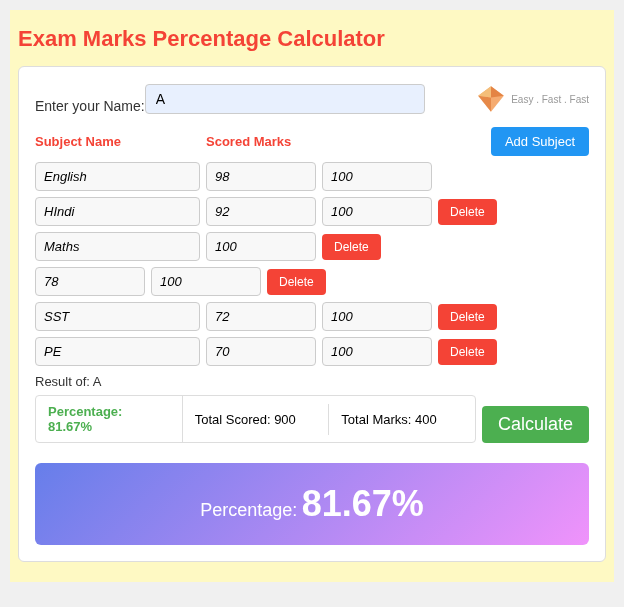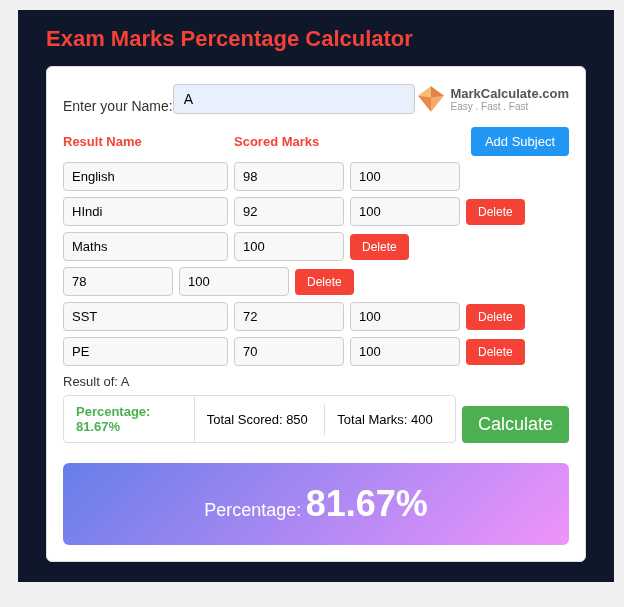--- a/index.html
+++ b/index.html
@@ -7,23 +7,22 @@
       font-family: Arial, sans-serif;
       background: #f0f0f0;
       display: flex;
       justify-content: center;
       align-items: flex-start;
       padding: 10px;
       min-height: 607px;
     }
     .page-wrapper {
       width: 624px;
-      background: #0f172a;
-      padding: 16px 28px 20px;
-      margin-left: 8px;
+      background: #fef9c3;
+      padding: 16px 8px 20px;
     }
     .page-title {
       color: #f44336;
       font-size: 22px;
       font-weight: bold;
       margin-bottom: 14px;
     }
     .card {
       border: 1px solid #ddd;
       border-radius: 6px;
@@ -96,20 +95,21 @@
       margin-bottom: 6px;
     }
     .subject-input, .marks-input {
       width: 100%;
       padding: 6px 8px;
       border: 1px solid #ccc;
       border-radius: 4px;
       font-size: 13px;
       background: #f8f8f8;
       outline: none;
+      font-style: italic;
     }
     .delete-btn {
       background: #f44336;
       color: #fff;
       border: none;
       border-radius: 4px;
       padding: 6px 12px;
       font-size: 12px;
       cursor: pointer;
       white-space: nowrap;
@@ -197,28 +197,27 @@
         <input class="name-input" type="text" value="A" style="">
       </div>
       <div class="logo-wrapper">
         <svg class="diamond-icon" viewBox="0 0 40 40">
           <polygon points="20,4 36,16 20,36 4,16" fill="#f4a261" opacity="0.9"></polygon>
           <polygon points="20,4 36,16 20,18" fill="#e07b39" opacity="0.8"></polygon>
           <polygon points="4,16 20,18 20,36" fill="#e07b39" opacity="0.7"></polygon>
           <polygon points="20,4 4,16 20,18" fill="#f4c07a" opacity="0.9"></polygon>
         </svg>
         <div class="logo-textblock">
-          <span class="logo-text">MarkCalculate.com</span>
           <span class="logo-sub">Easy . Fast . Fast</span>
         </div>
       </div>
     </div>
 
     <div class="table-header">
-      <div class="col-subject header-label">Result Name</div>
+      <div class="col-subject header-label">Subject Name</div>
       <div class="col-scored header-label">Scored Marks</div>
       <button class="add-btn">Add Subject</button>
     </div>
 
     <div id="subjects-container">
         <div class="subject-row">
           <input type="text" class="subject-input col-subject" value="English" style="flex: 0 0 165px;">
           <input type="text" class="marks-input col-scored" value="98" style="flex: 0 0 110px;">
           <input type="text" class="marks-input col-total" value="100" style="flex: 0 0 110px;">
         </div>
@@ -253,21 +252,21 @@
       </div>
 
     <div class="result-of">
       <span>Result of:</span>
       <span id="result-name"> A</span>
     </div>
 
     <div style="display:flex; align-items:center; margin-bottom:10px;">
       <div class="summary-row" style="flex:1;">
         <div class="summary-cell percentage-cell">Percentage: 81.67%</div>
-        <div class="summary-cell">Total Scored: 850</div>
+        <div class="summary-cell">Total Scored: 900</div>
         <div class="summary-cell">Total Marks: 400</div>
       </div>
       <button class="calc-btn">Calculate</button>
     </div>
 
     <div class="result-banner">
       <span class="result-banner-text">Percentage:</span>
       <span class="result-banner-pct">81.67%</span>
     </div>
 

